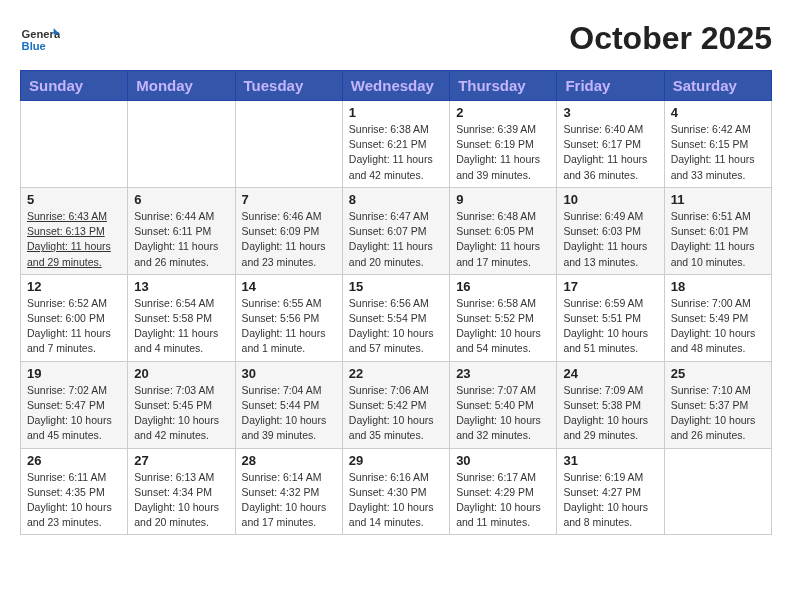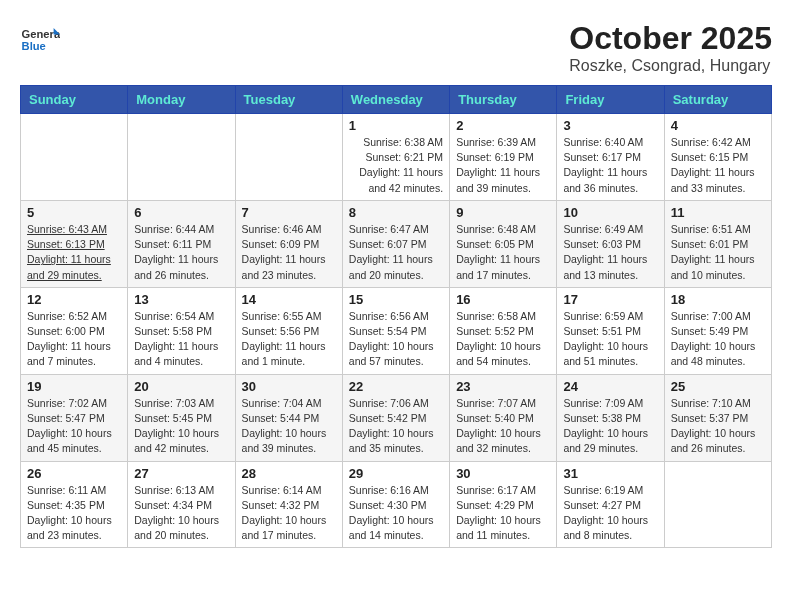--- a/index.html
+++ b/index.html
@@ -39,24 +39,24 @@
       font-size: 16px;
       color: #444;
     }
     .calendar {
       width: 100%;
       border-collapse: collapse;
       border: 1px solid #aaa;
     }
     .calendar th {
       background-color: #3355aa;
-      color: #5eead4;
+      color: #c4b5fd;
       text-align: left;
       padding: 6px 8px;
-      font-size: 13px;
+      font-size: 15px;
       border: 1px solid #2244aa;
     }
     .calendar td {
       vertical-align: top;
       width: 107px;
       padding: 4px 6px;
       border: 1px solid #ccc;
       font-size: 11px;
       color: #333;
       background: #fff;
@@ -87,21 +87,20 @@
 <div class="header">
   <div class="logo">
     <svg class="logo-icon" viewBox="0 0 50 50" xmlns="http://www.w3.org/2000/svg">
       <text x="2" y="22" font-size="14" font-weight="bold" fill="#333" font-family="Arial">General</text>
       <text x="2" y="38" font-size="14" font-weight="bold" fill="#1a6fc4" font-family="Arial">Blue</text>
       <polygon points="42,10 50,18 42,18" fill="#1a6fc4"></polygon>
     </svg>
   </div>
   <div class="title-block">
     <div class="month-title">October 2025</div>
-    <div class="location">Roszke, Csongrad, Hungary</div>
   </div>
 </div>
 
 <table class="calendar">
   <thead>
     <tr id="header-row">
     <th>Sunday</th>
         <th>Monday</th>
         <th>Tuesday</th>
         <th>Wednesday</th>
@@ -110,21 +109,21 @@
         <th>Saturday</th>
       </tr>
   </thead>
   <tbody id="calendar-body">
   <tr>
         <td class="empty-cell"></td>
         <td class="empty-cell"></td>
         <td class="empty-cell"></td>
         <td>
           <span class="day-number">1</span>
-          <div class="day-info" style="white-space: pre-line; text-align: right;">Sunrise: 6:38 AM
+          <div class="day-info" style="white-space: pre-line;">Sunrise: 6:38 AM
 Sunset: 6:21 PM
 Daylight: 11 hours
 and 42 minutes.</div>
         </td>
         <td>
           <span class="day-number">2</span>
           <div class="day-info" style="white-space: pre-line;">Sunrise: 6:39 AM
 Sunset: 6:19 PM
 Daylight: 11 hours
 and 39 minutes.</div>

